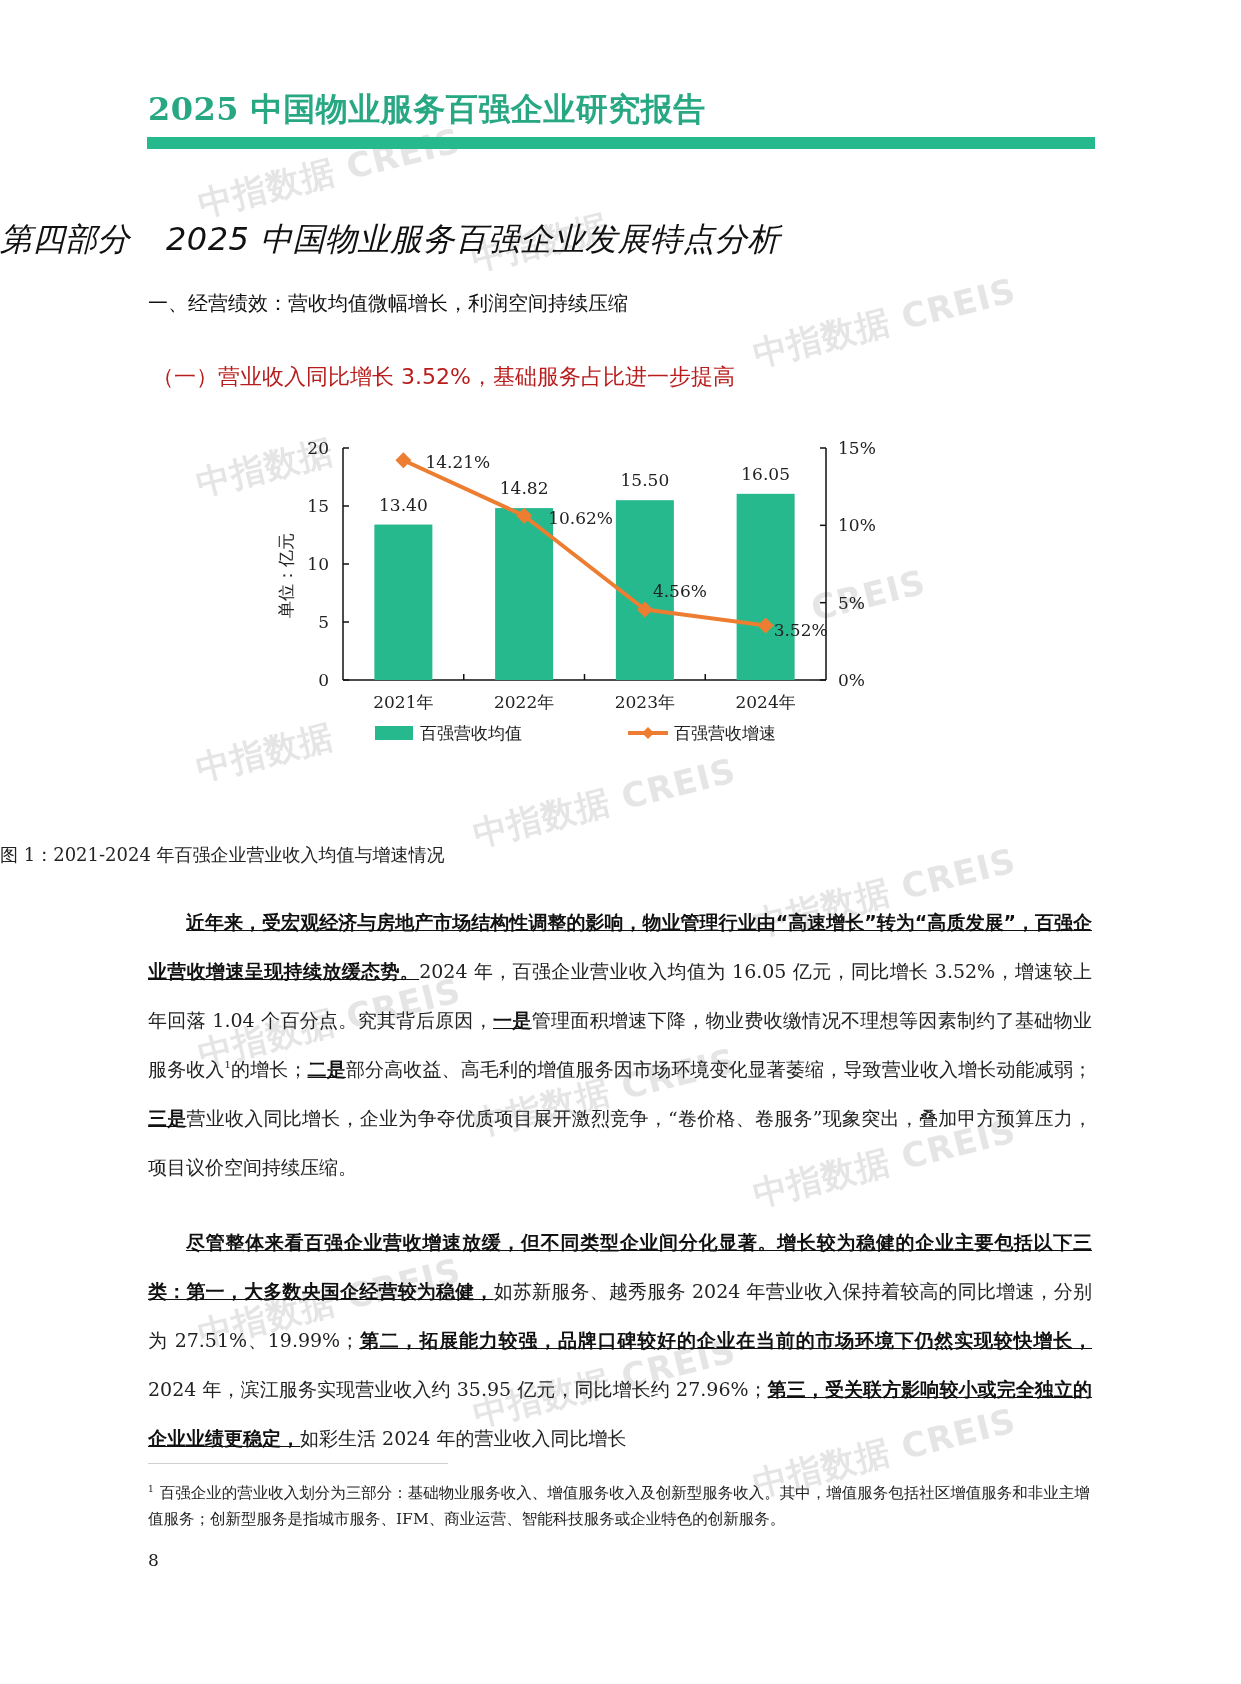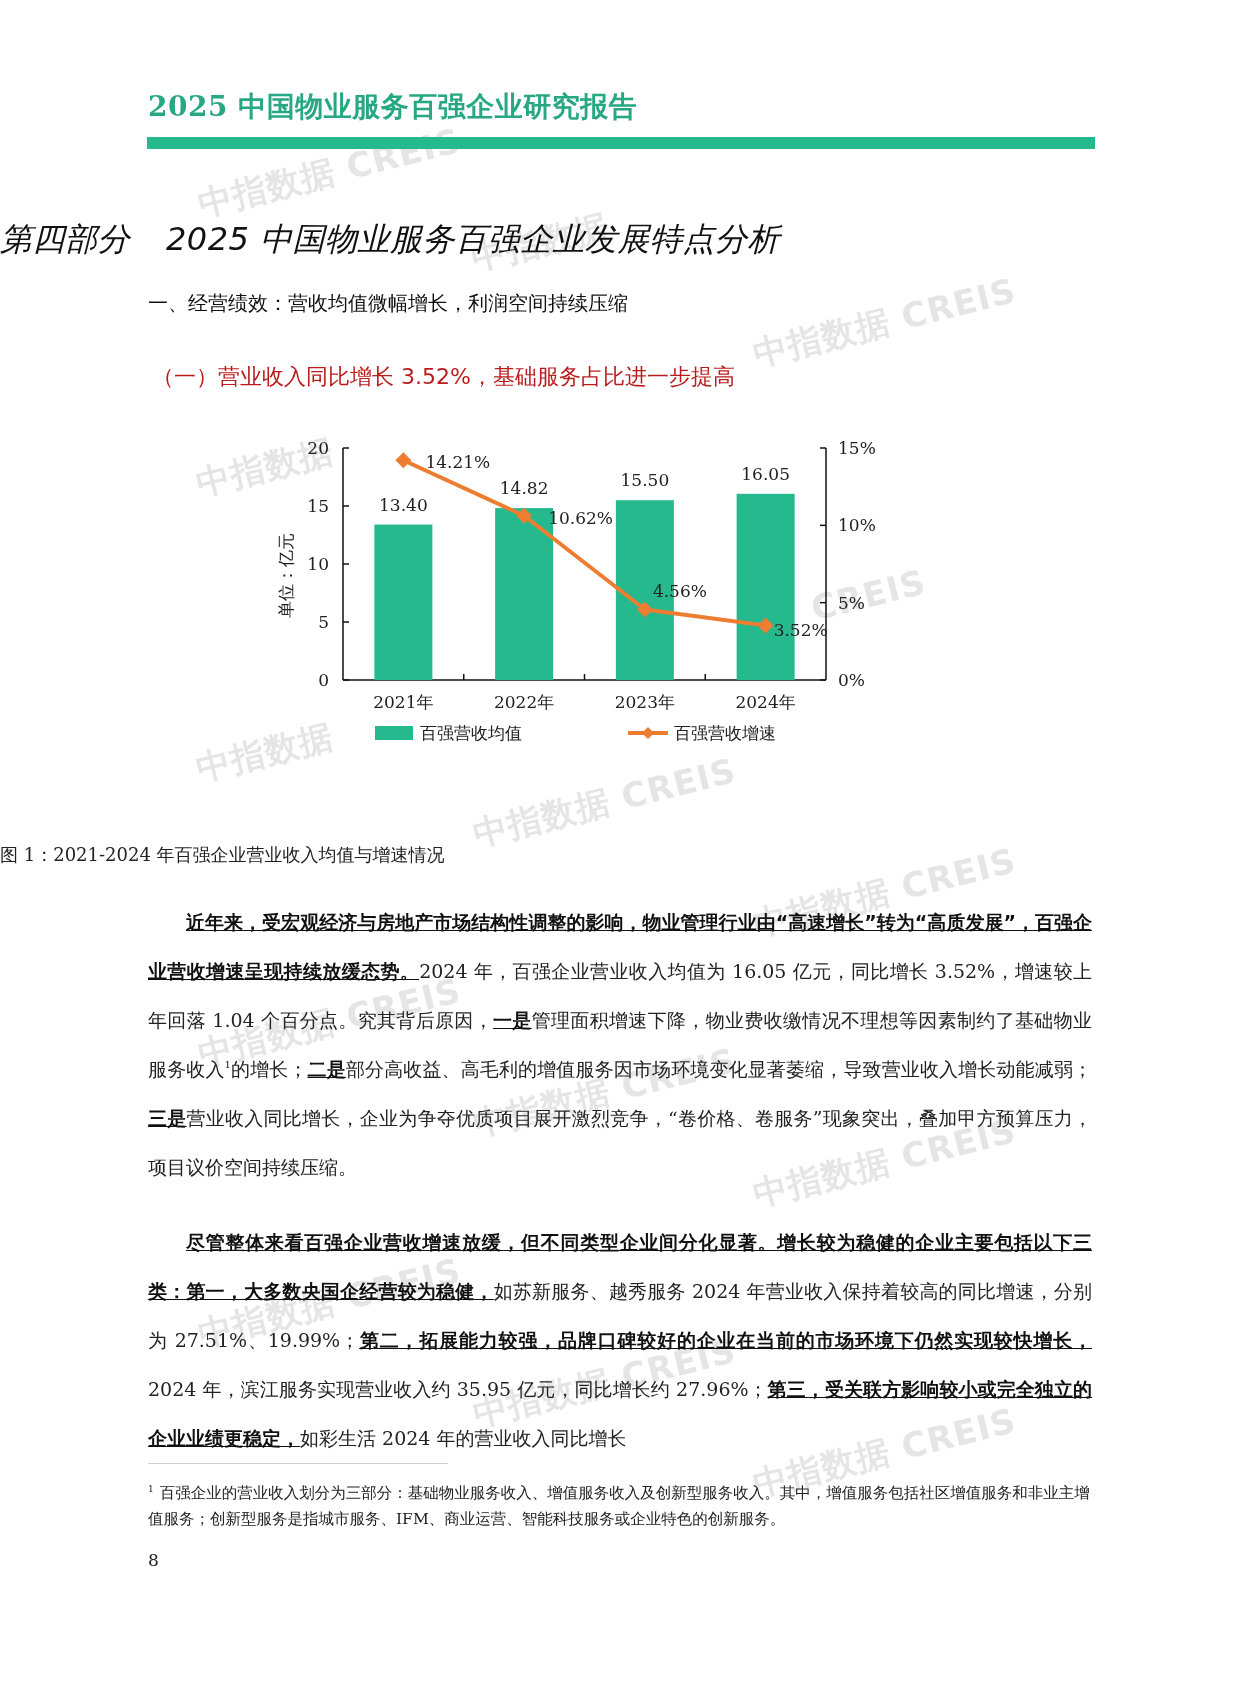--- a/index.html
+++ b/index.html
@@ -2,21 +2,21 @@
 <html><head>
 <meta charset="utf-8">
 <style>
   html, body { margin: 0; padding: 0; background: #ffffff; }
   body {
     width: 1241px; height: 1684px; position: relative; overflow: hidden;
     font-family: "DejaVu Serif", "Liberation Serif", serif; color: #1a1a1a;
   }
   .running-head {
     position: absolute; left: 148px; top: 88px;
-    font-family: "DejaVu Serif", serif; font-weight: bold; font-size: 28px;
+    font-family: "DejaVu Serif", serif; font-weight: bold; font-size: 32px;
     color: #27a882; letter-spacing: 0.5px;
   }
   .head-rule {
     position: absolute; left: 147px; top: 137px; width: 948px; height: 12px;
     background: #27b98e;
   }
   .part-title {
     position: absolute; left: 0; width: 1190px; top: 218px; text-align: left;
     font-family: "DejaVu Sans", sans-serif; font-size: 32px; color: #111;
     letter-spacing: 0.5px;

